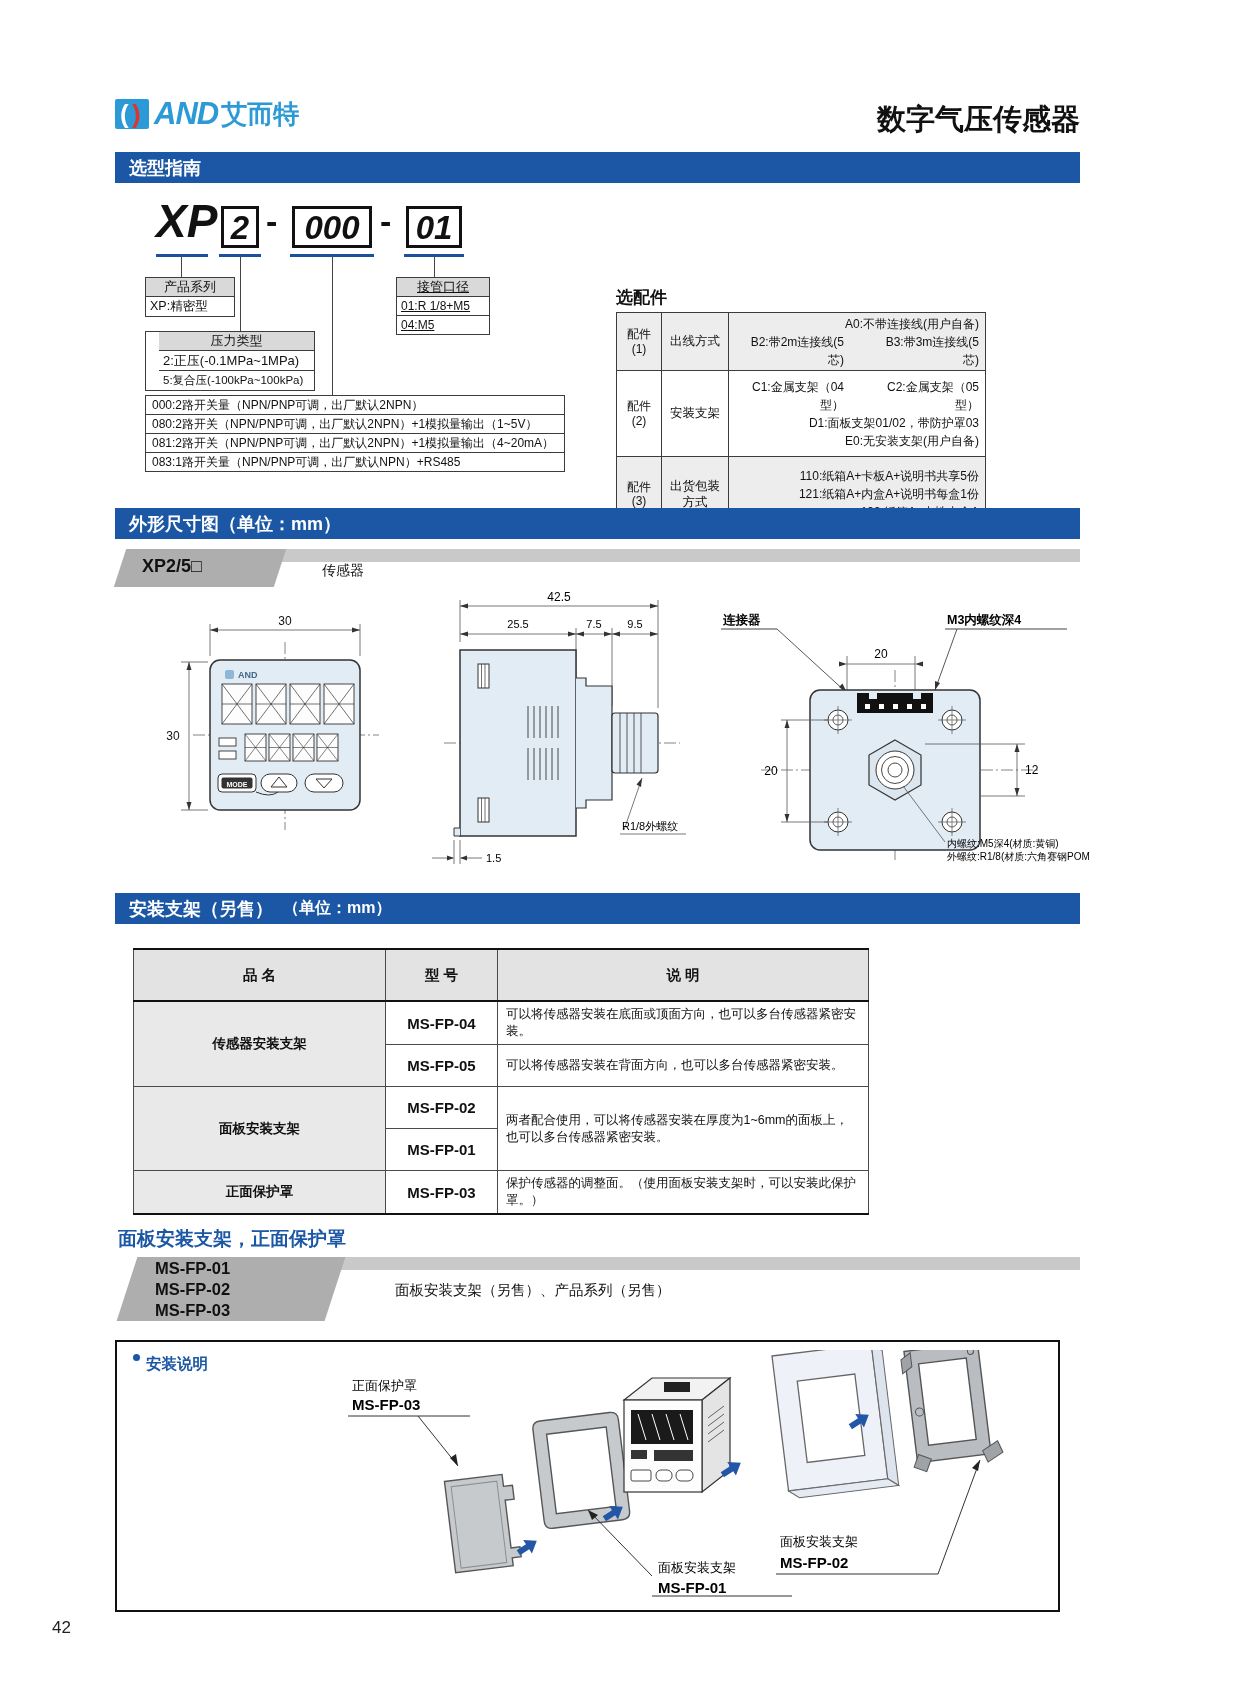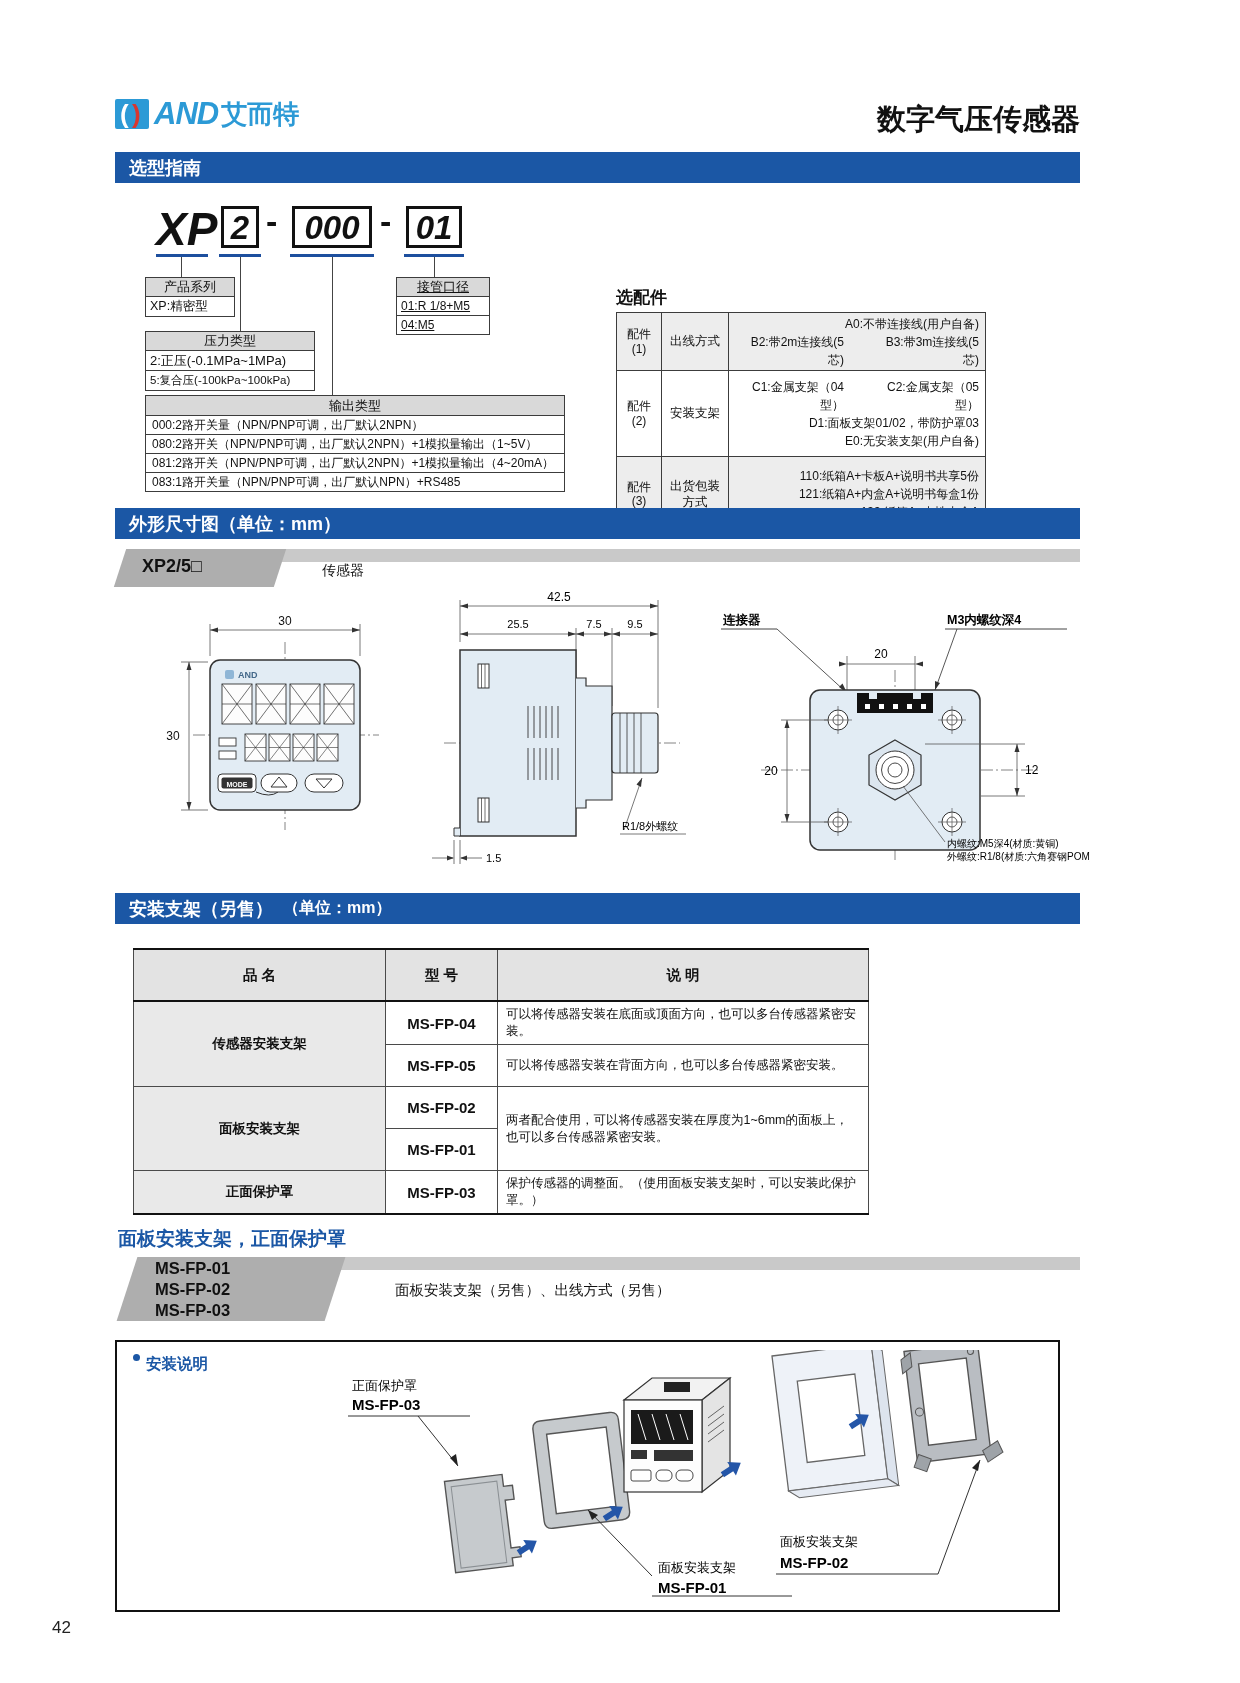--- a/index.html
+++ b/index.html
@@ -56,48 +56,47 @@
     </svg>
     <span style="font-size:31px;font-weight:bold;font-style:italic;color:#2c9ad6;letter-spacing:-1px;margin-left:3px;">AND</span>
     <span style="font-size:26px;font-weight:bold;color:#2c9ad6;margin-left:3px;">艾而特</span>
   </div>
   <div class="abs" style="right:160px;top:100px;font-size:29px;font-weight:bold;">数字气压传感器</div>
 
   <div class="abs bar" style="left:115px;top:152px;width:965px;height:31px;font-size:18px;">
     <span>选型指南</span>
   </div>
 
-  <div class="abs" style="left:156px;top:202px;font-size:46px;font-weight:bold;font-style:italic;">XP</div>
+  <div class="abs" style="left:156px;top:194px;font-size:46px;font-weight:bold;font-style:italic;">XP</div>
   <div class="abs segbox" style="left:221px;top:206px;width:38px;height:42px;font-size:33px;line-height:38px;">2</div>
   <div class="abs" style="left:266px;top:202px;font-size:34px;font-weight:bold;">-</div>
   <div class="abs segbox" style="left:292px;top:206px;width:80px;height:42px;font-size:33px;line-height:38px;">000</div>
   <div class="abs" style="left:380px;top:202px;font-size:34px;font-weight:bold;">-</div>
   <div class="abs segbox" style="left:406px;top:206px;width:56px;height:42px;font-size:33px;line-height:38px;">01</div>
   <div class="abs blueline" style="left:156px;top:254px;width:52px;"></div>
   <div class="abs blueline" style="left:219px;top:254px;width:42px;"></div>
   <div class="abs blueline" style="left:290px;top:254px;width:84px;"></div>
   <div class="abs blueline" style="left:404px;top:254px;width:60px;"></div>
   <div class="abs vline" style="left:181px;top:257px;height:20px;"></div>
   <div class="abs vline" style="left:240px;top:257px;height:74px;"></div>
   <div class="abs vline" style="left:332px;top:257px;height:138px;"></div>
   <div class="abs vline" style="left:434px;top:257px;height:20px;"></div>
 
   <div class="abs spec" style="left:145px;top:277px;width:90px;">
     <div class="hd" style="height:18px;">产品系列</div>
     <div class="rw" style="height:19px;font-size:12.5px;">XP:精密型</div>
   </div>
 
-  <div class="abs spec" style="left:145px;top:331px;width:170px;">
+  <div class="abs spec" style="left:145px;top:331px;width:170px;padding-left:13px;">
     <div class="hd" style="height:18px;">压力类型</div>
     <div class="rw" style="height:19px;font-size:13px;">2:正压(-0.1MPa~1MPa)</div>
     <div class="rw" style="height:19px;font-size:11.5px;">5:复合压(-100kPa~100kPa)</div>
   </div>
 
   <div class="abs spec" style="left:145px;top:395px;width:420px;">
-    <div class="hd" style="height:19px;">输出类型</div>
     <div class="rw" style="height:18px;font-size:12px;padding-left:6px;">000:2路开关量（NPN/PNP可调，出厂默认2NPN）</div>
     <div class="rw" style="height:18px;font-size:12px;padding-left:6px;">080:2路开关（NPN/PNP可调，出厂默认2NPN）+1模拟量输出（1~5V）</div>
     <div class="rw" style="height:18px;font-size:12px;padding-left:6px;">081:2路开关（NPN/PNP可调，出厂默认2NPN）+1模拟量输出（4~20mA）</div>
     <div class="rw" style="height:18px;font-size:12px;padding-left:6px;">083:1路开关量（NPN/PNP可调，出厂默认NPN）+RS485</div>
   </div>
 
   <div class="abs spec" style="left:396px;top:277px;width:94px;text-decoration:underline;">
     <div class="hd" style="height:18px;">接管口径</div>
     <div class="rw" style="height:18px;font-size:12px;">01:R 1/8+M5</div>
     <div class="rw" style="height:18px;font-size:12px;">04:M5</div>
@@ -419,21 +418,21 @@
 
   <div class="abs bluehead" style="left:118px;top:1226px;font-size:19px;">面板安装支架，正面保护罩</div>
 
   <div class="abs bandstrip" style="left:147px;top:1257px;width:933px;"></div>
   <div class="abs bandpara" style="left:127px;top:1257px;width:208px;height:64px;"></div>
   <div class="abs" style="left:155px;top:1258px;font-size:16.5px;font-weight:bold;line-height:1.27;">
     <div>MS-FP-01</div>
     <div>MS-FP-02</div>
     <div>MS-FP-03</div>
   </div>
-  <div class="abs" style="left:395px;top:1281px;font-size:14.5px;">面板安装支架（另售）、出线方式（另售）</div>
+  <div class="abs" style="left:395px;top:1281px;font-size:14.5px;">面板安装支架（另售）、产品系列（另售）</div>
 
   <div class="abs ibox" style="left:115px;top:1340px;width:945px;height:272px;">
     <div style="position:absolute;left:16px;top:12px;display:flex;align-items:flex-start;gap:6px;">
       <span style="width:7px;height:7px;border-radius:50%;background:#1b57a5;display:inline-block;"></span>
       <span class="bluehead" style="font-size:15.5px;">安装说明</span>
     </div>
     <svg style="position:absolute;left:115px;top:8px;" width="820" height="258" viewBox="0 0 820 258">
 
       <g transform="translate(208,128) rotate(-7)">
         <path d="M4,4 h58 v12 h9 v14 h-9 v48 h9 v10 h-9 v8 h-58 z" fill="#c6cacd" stroke="#555" stroke-width="1.4"></path>

